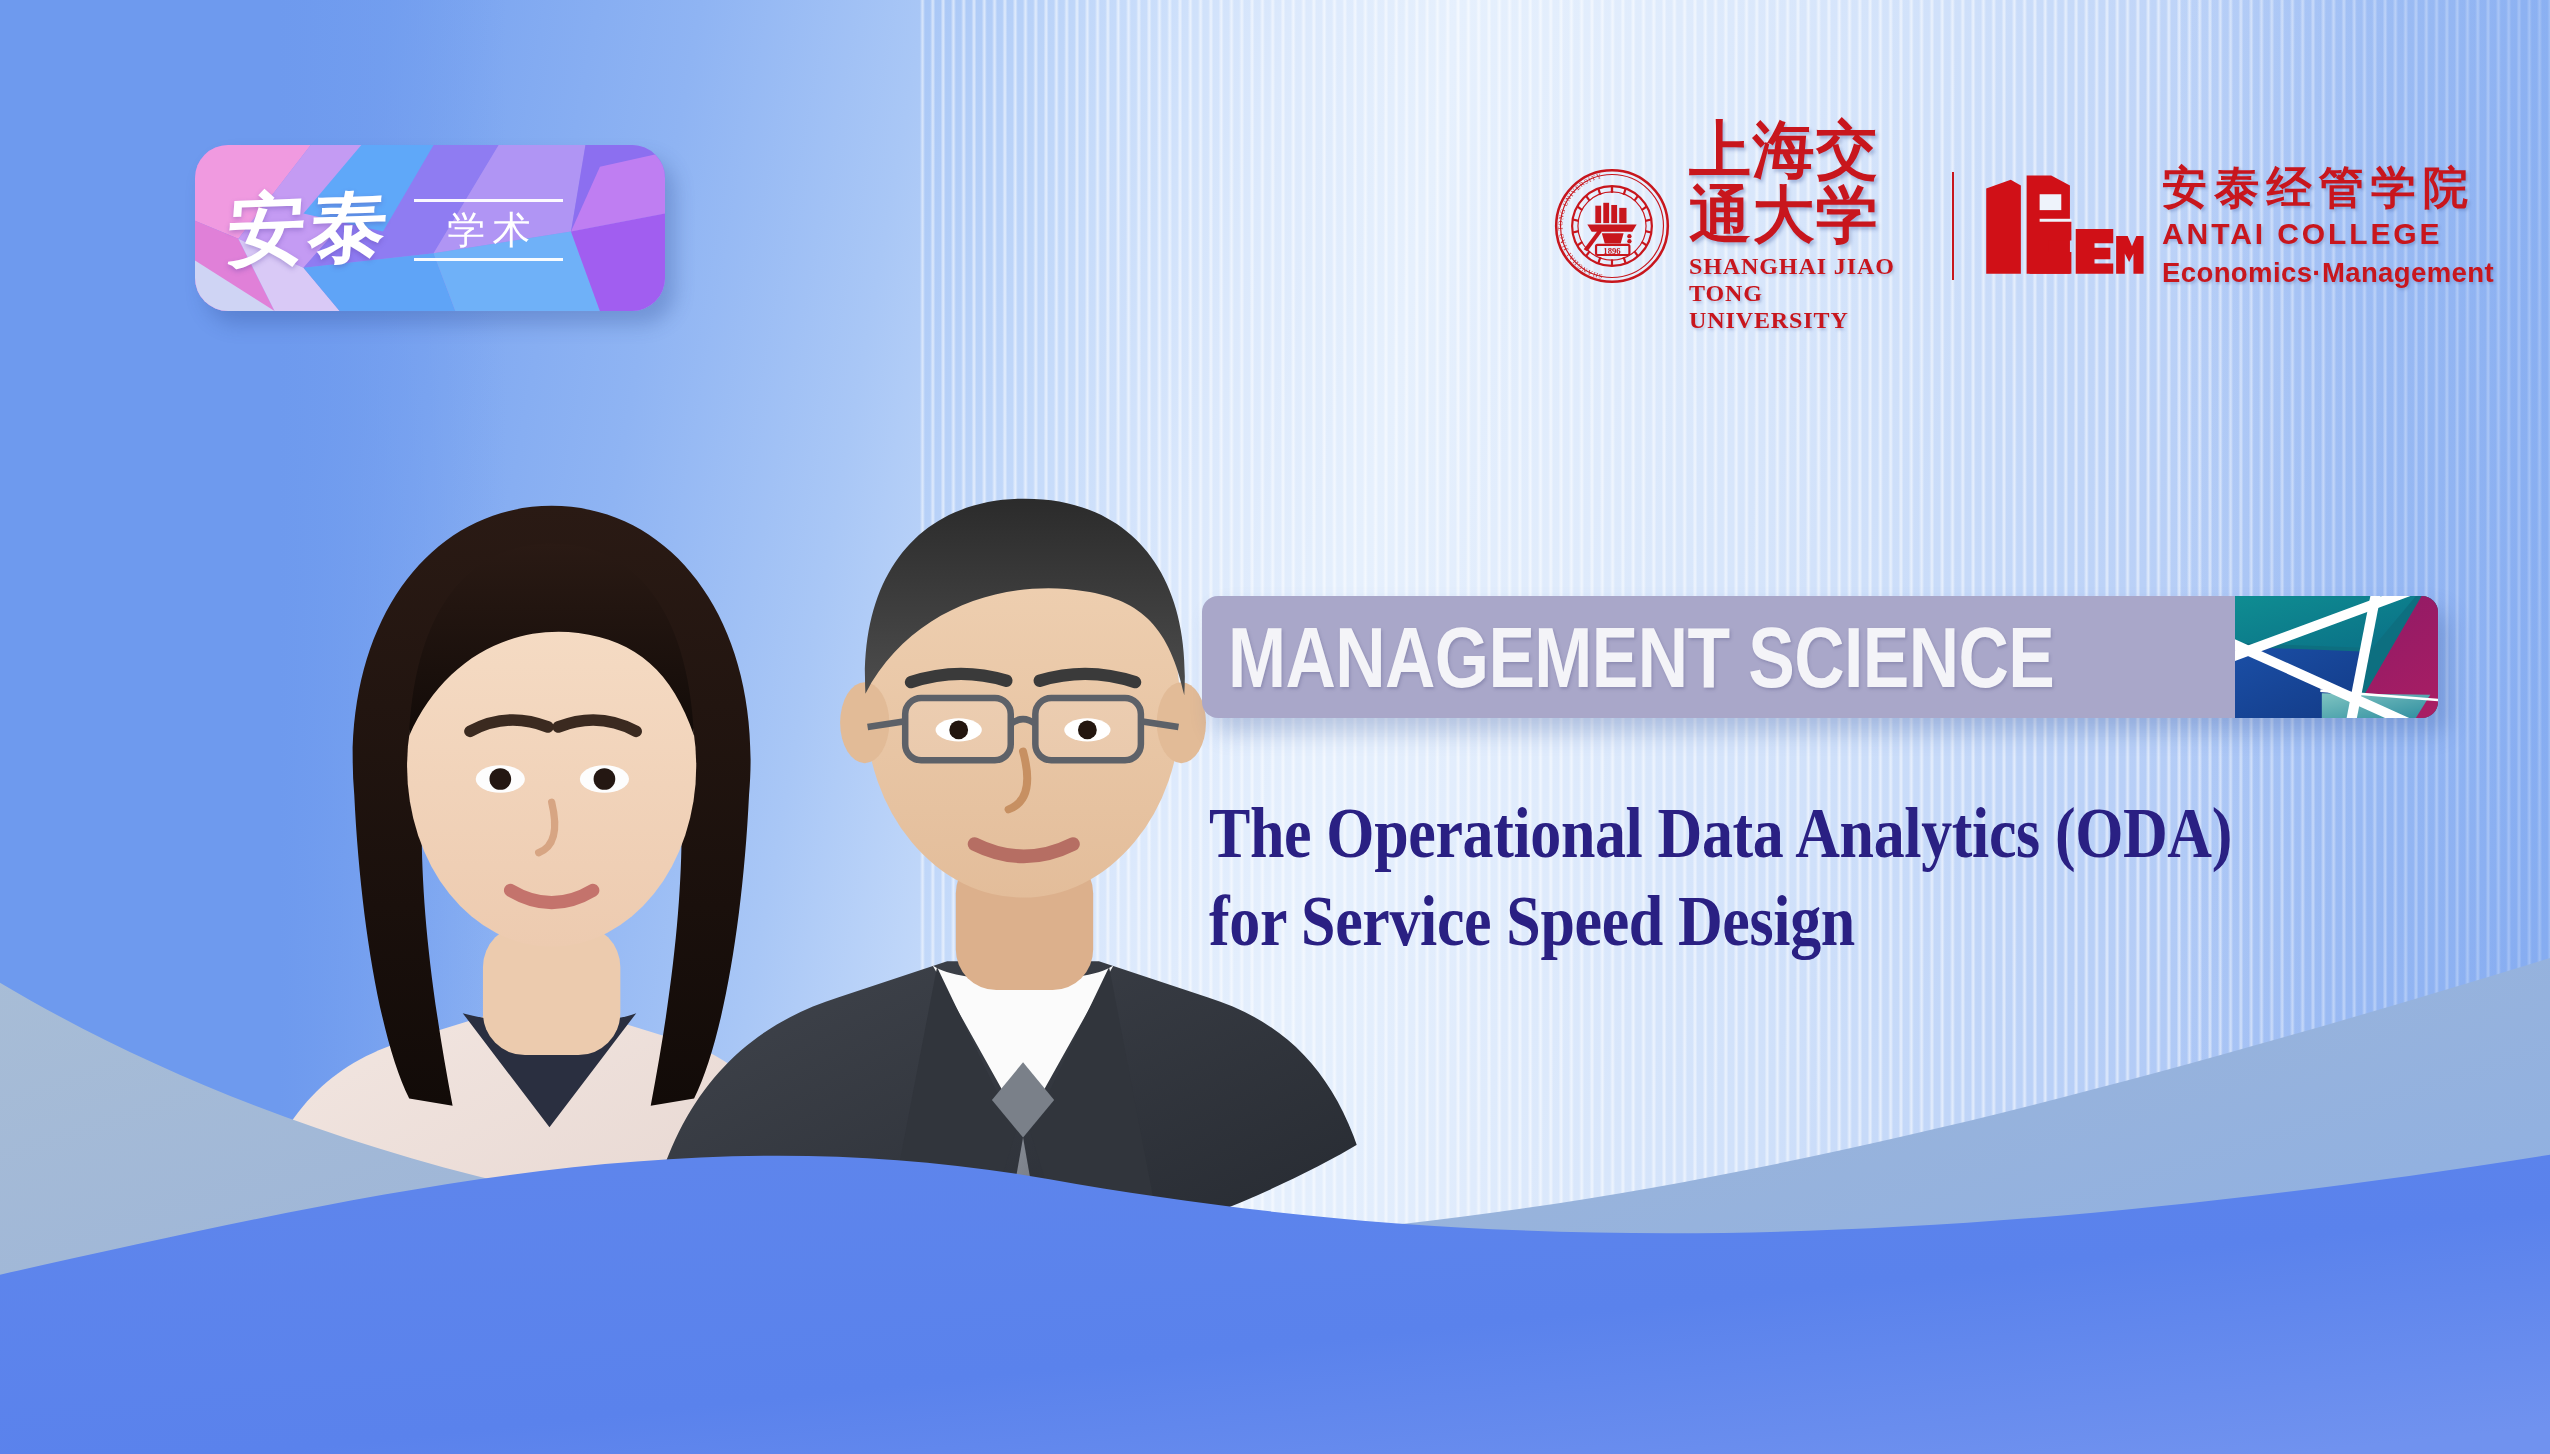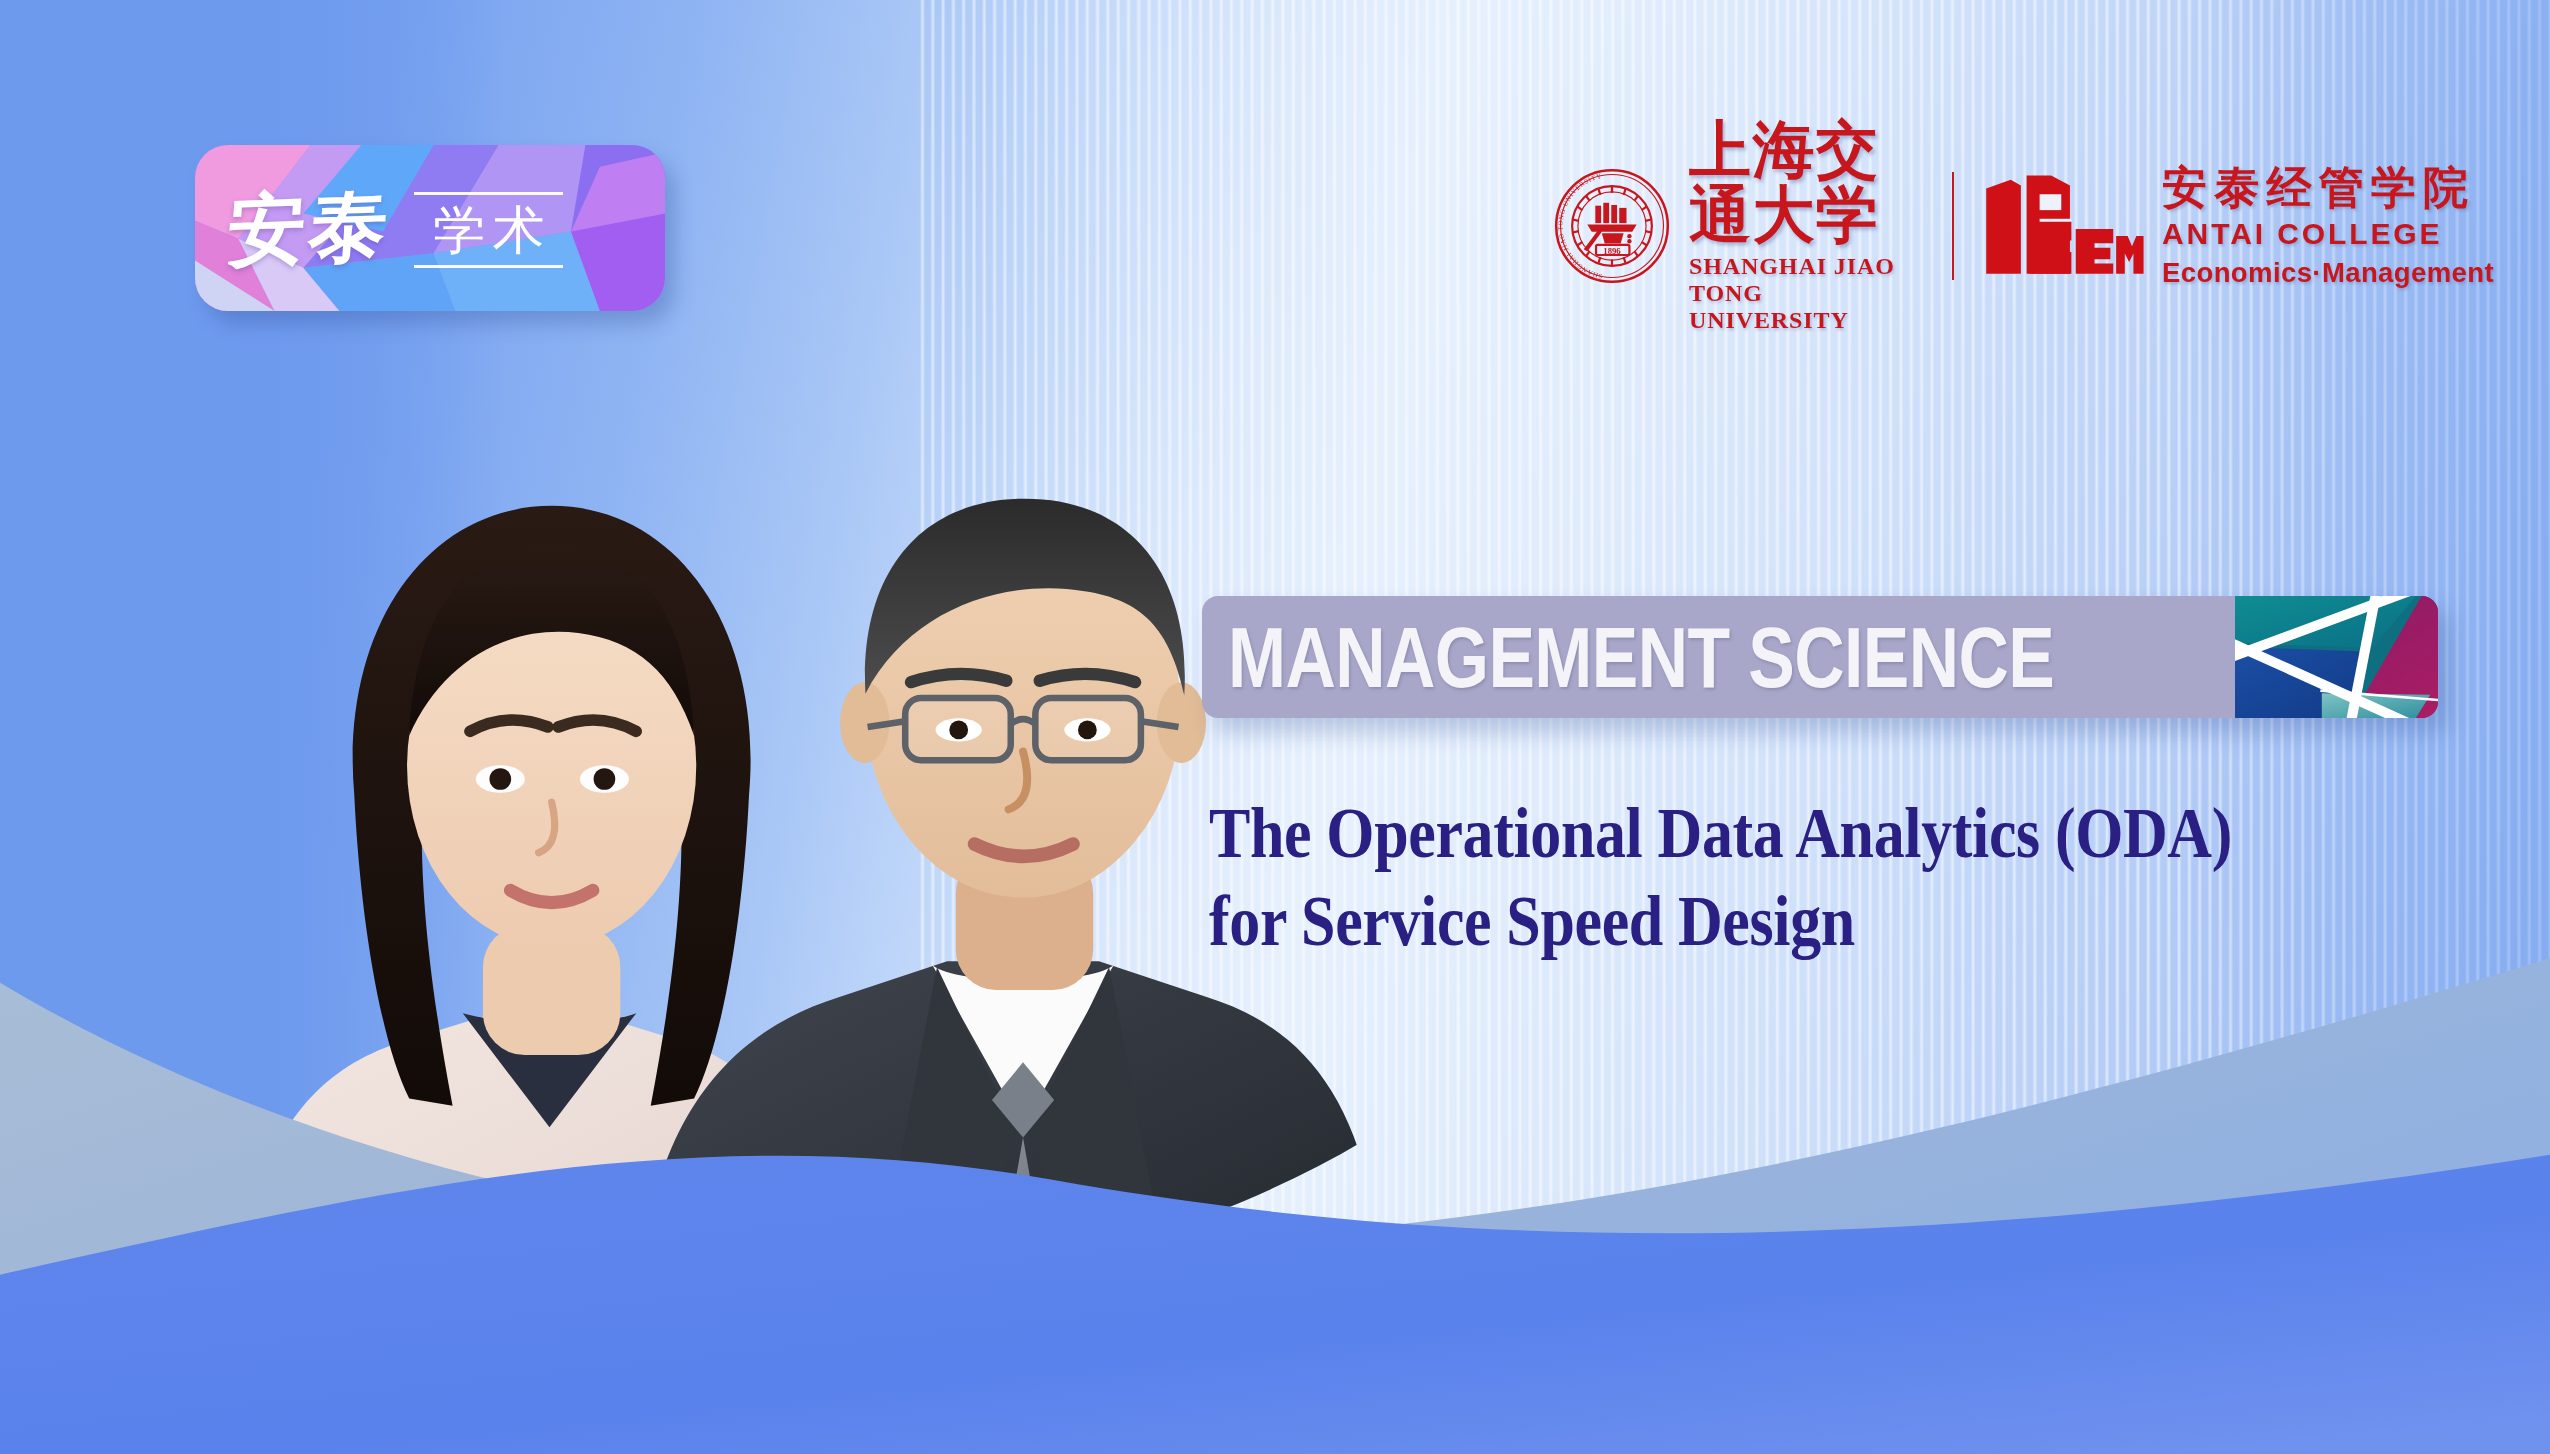--- a/index.html
+++ b/index.html
@@ -81,21 +81,21 @@
   }
   .badge .bd-xueshu-wrap{
     margin-left:24.6px;
     display:flex;flex-direction:column;align-items:center;
     padding-top:4.3px;
   }
   .badge .bd-rule{width:149px;height:3.6px;background:rgba(255,255,255,.95);}
   .badge .bd-xueshu{
     color:#ffffff;
     font-family:"DejaVu Sans",sans-serif;
-    font-size:52px;font-weight:400;
+    font-size:38px;font-weight:400;
     letter-spacing:7.2px;
     padding:8.7px 0 8.7px 7.2px;
     line-height:1;
   }
 
   
   .unilogo{
     position:absolute;left:1554px;top:155px;
     width:940px;height:141px;
     display:flex;align-items:center;

